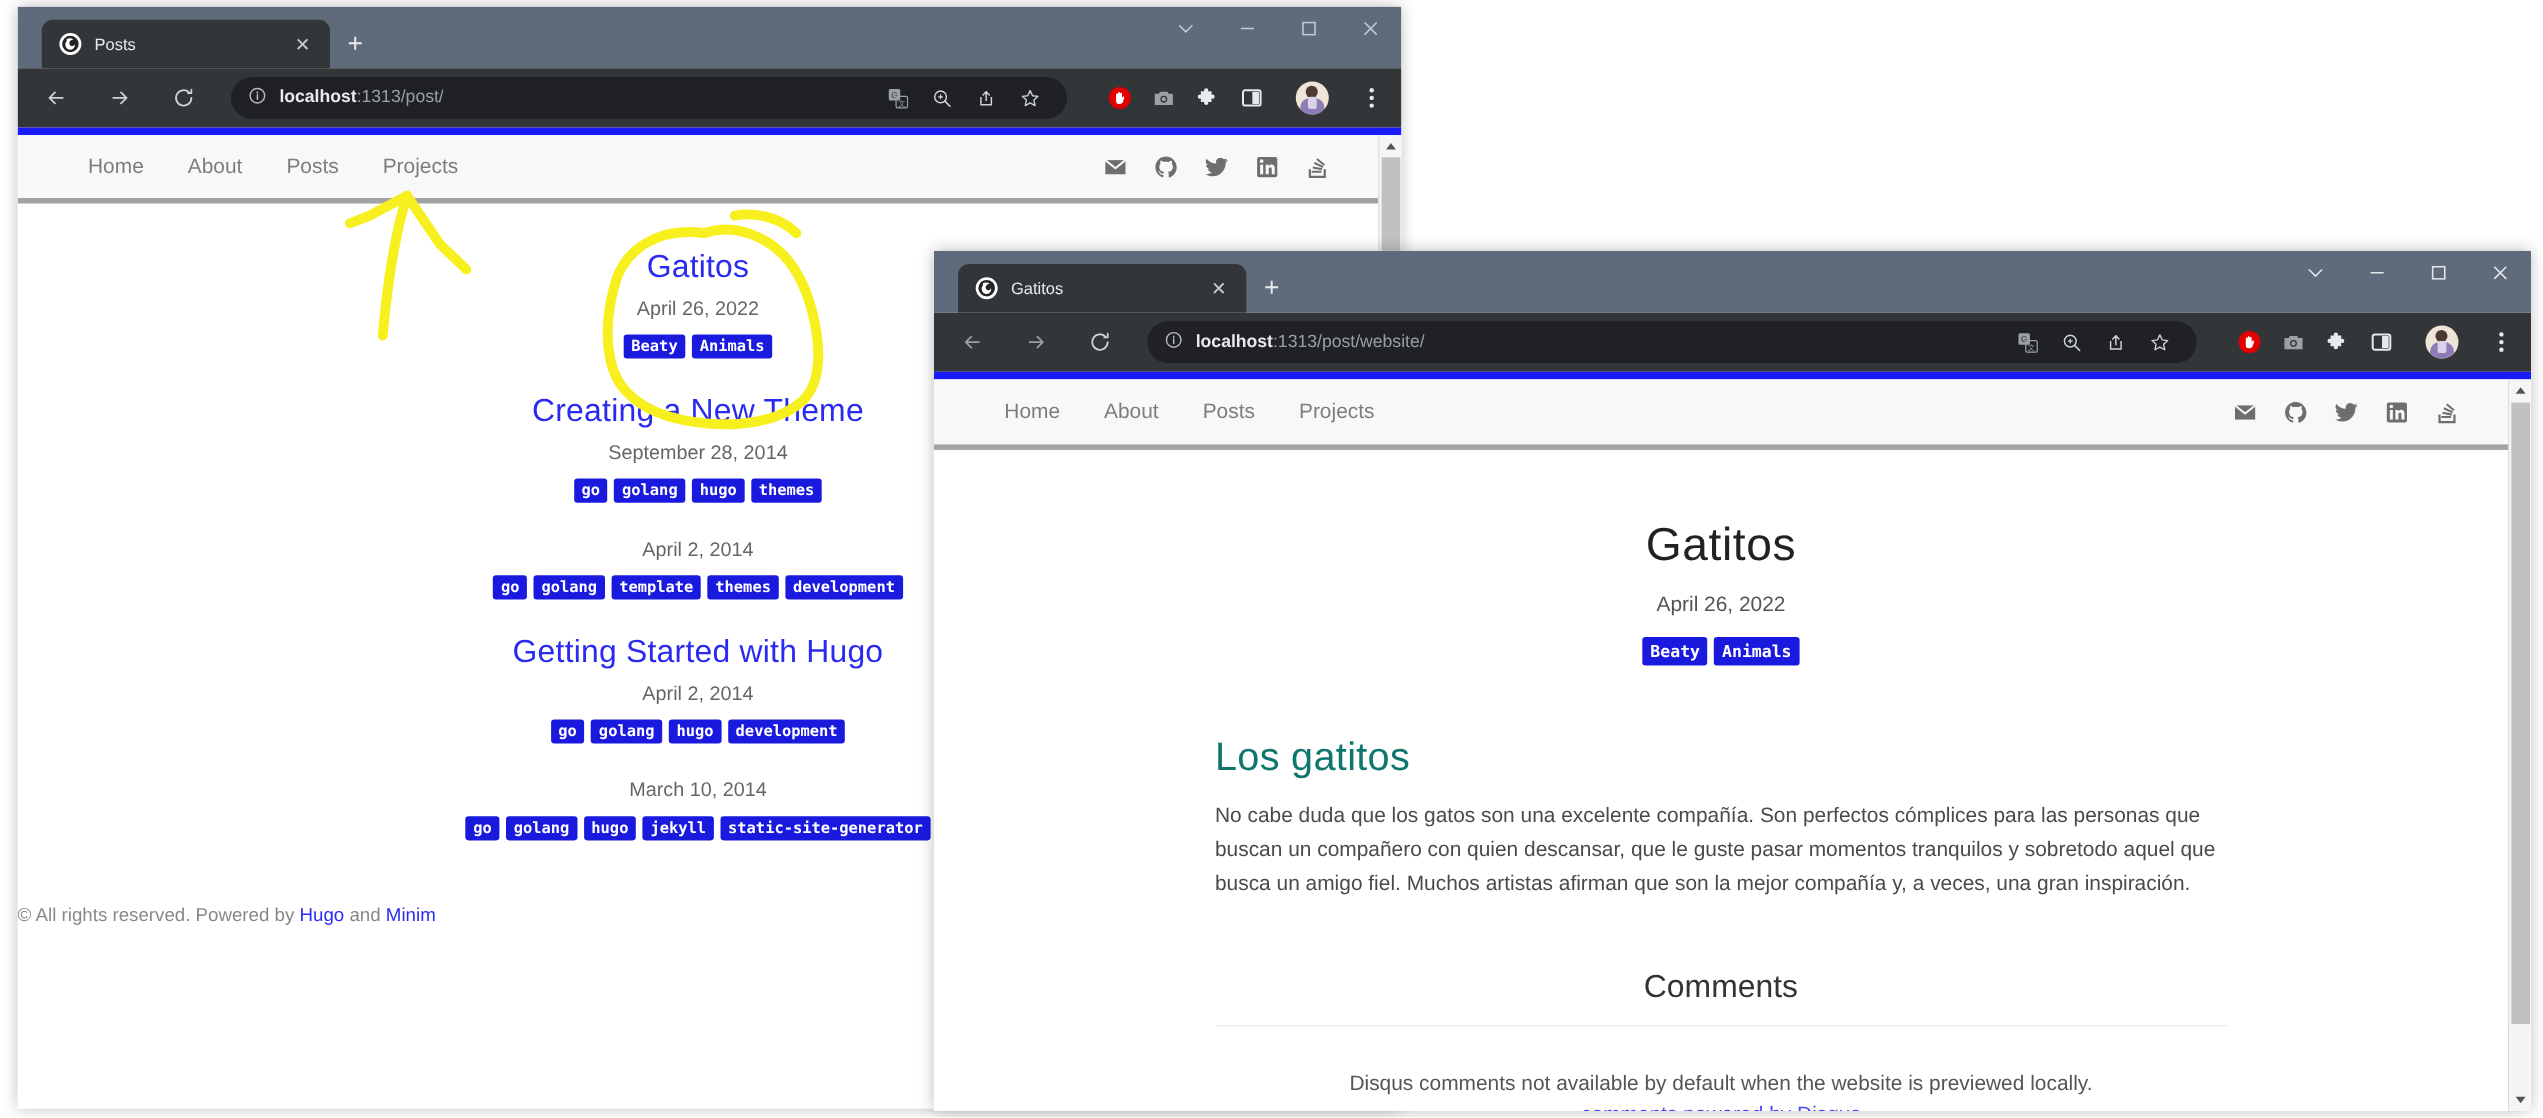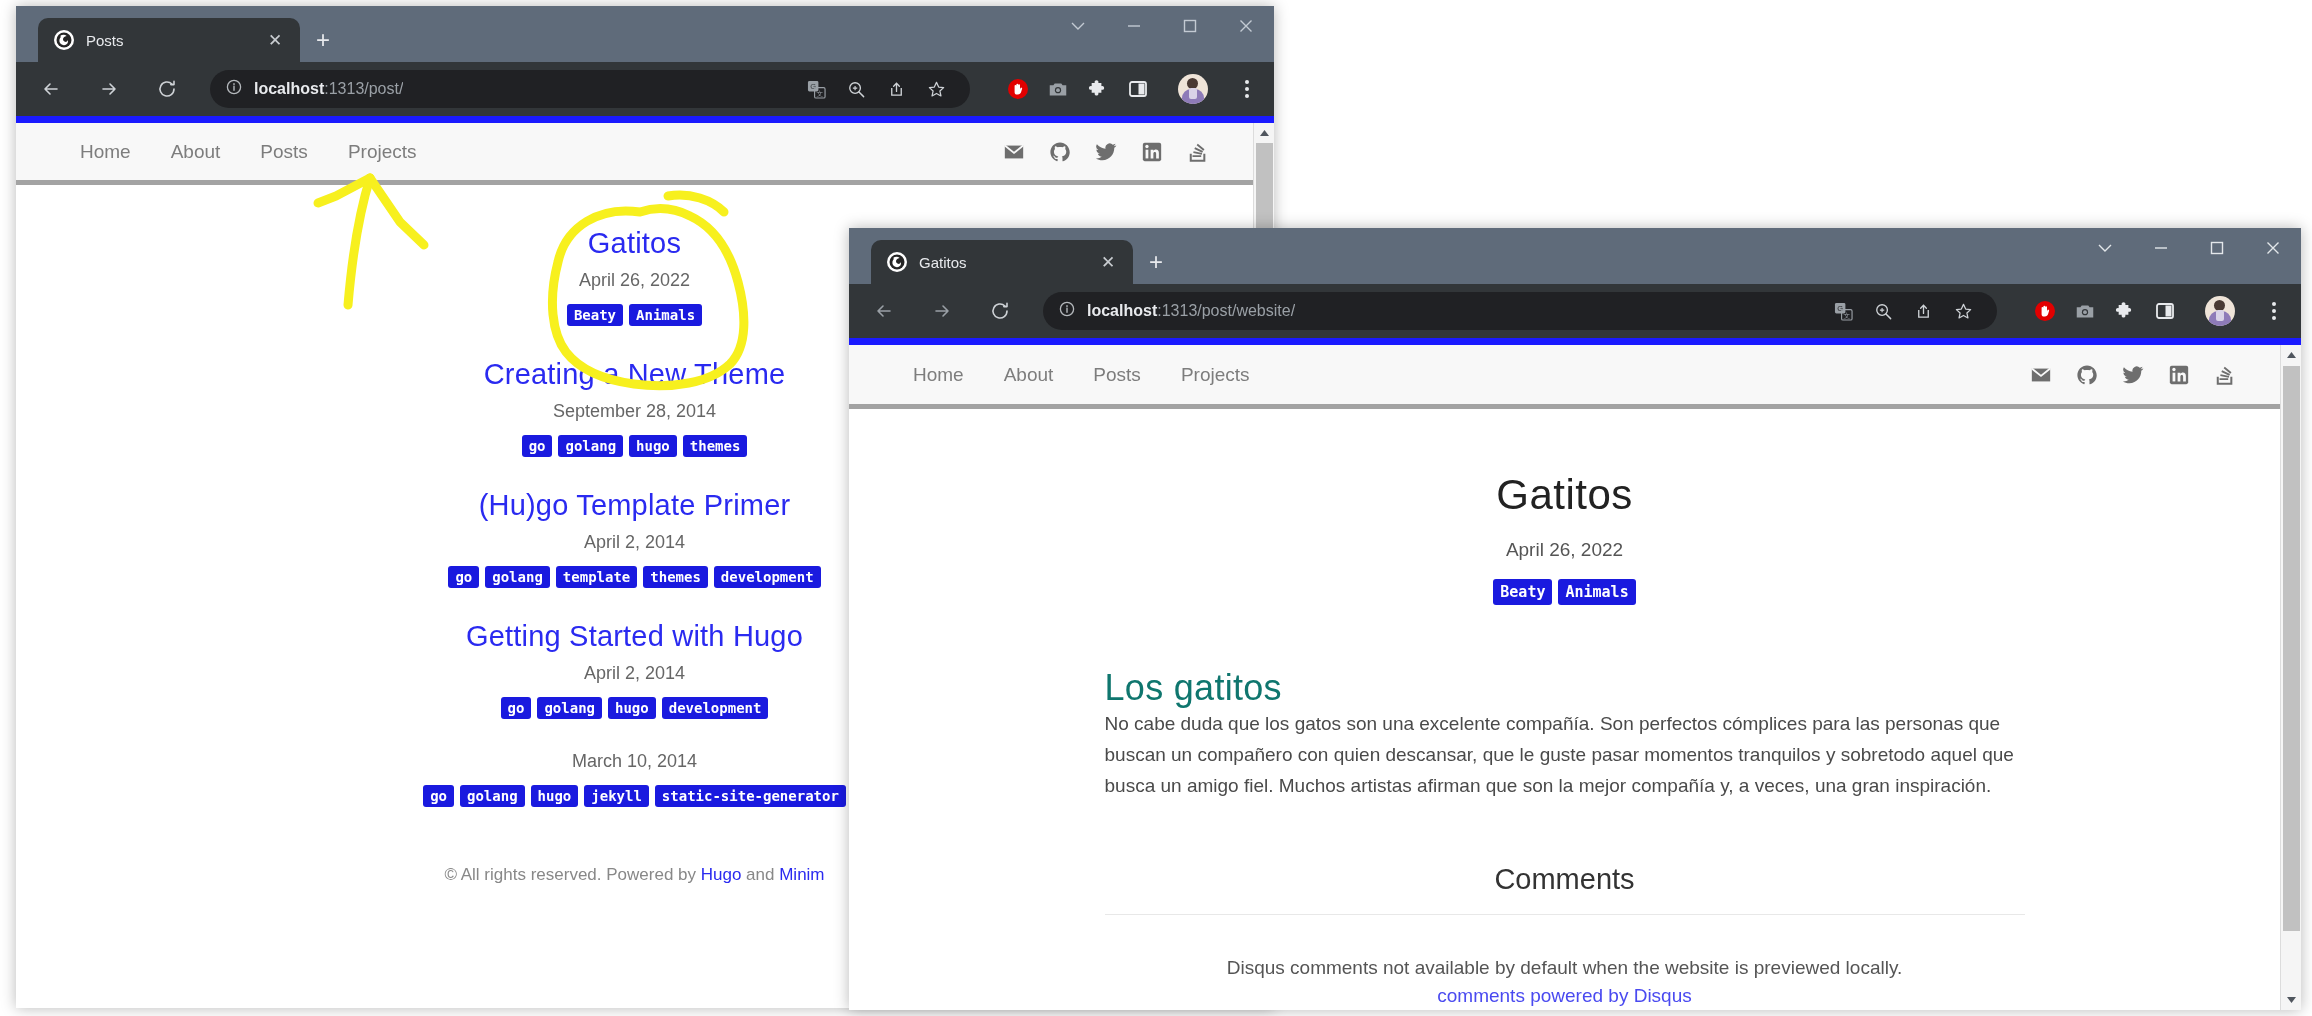--- a/index.html
+++ b/index.html
@@ -134,40 +134,40 @@
   .post-date { color: #666; font-size: 18px; margin-bottom: 13px; }
   .tags { display: flex; justify-content: center; flex-wrap: nowrap; gap: 6px; }
   .tag {
     background: #1a1adf; color: #fff;
     font-family: "DejaVu Sans Mono", monospace;
     font-size: 14px; font-weight: 700;
     padding: 3px 7px; border-radius: 3px;
     white-space: nowrap;
   }
   .site-footer {
-    text-align: center; color: #888; font-size: 17px;
+    text-align: left; color: #888; font-size: 17px;
     padding-top: 26px;
   }
   .site-footer a { color: #2a2af0; text-decoration: none; }
 
   
   .article-wrap { max-width: 980px; margin: 0 auto; padding: 0 30px; }
   .art-head { text-align: center; padding-top: 62px; }
   .art-title { font-size: 42px; font-weight: 400; color: #222; letter-spacing: .5px; }
   .art-date { color: #555; font-size: 19px; margin-top: 20px; }
   .art-tags { margin-top: 18px; display: flex; justify-content: center; gap: 6px; }
   .art-tag {
     background: #1a1adf; color: #fff;
     font-family: "DejaVu Sans Mono", monospace;
     font-size: 15px; font-weight: 700;
     padding: 4px 7px; border-radius: 3px;
   }
   .art-body { padding: 0 0 0 0; margin-top: 62px; }
   .art-h2 { font-size: 36px; font-weight: 400; color: #0f766e; letter-spacing: .3px; }
-  .art-p { font-size: 19px; line-height: 1.62; color: #4a4a4a; }
+  .art-p { font-size: 19px; line-height: 1.62; color: #4a4a4a; margin-top: 18px; }
   .comments-title { text-align: center; font-size: 29px; font-weight: 400; color: #333; margin-top: 62px; }
   .comments-rule { border-top: 1px solid #e8e8e8; margin-top: 18px; }
   .comments-note { text-align: center; color: #555; font-size: 19px; margin-top: 42px; }
   .comments-link { text-align: center; margin-top: 6px; }
   .comments-link a { color: #4a4af0; font-size: 19px; text-decoration: none; }
 
   
   .vscroll {
     position: absolute; top: 0; right: 0; width: 21px; bottom: 0;
     background: #f5f5f5; border-left: 1px solid #dcdcdc;
@@ -385,21 +385,20 @@
             <div class="post-date">September 28, 2014</div>
             <div class="tags">
               <span class="tag">go</span>
               <span class="tag">golang</span>
               <span class="tag">hugo</span>
               <span class="tag">themes</span>
             </div>
           </div>
 
           <div class="post-entry">
-            <div class="post-title">(Hu)go Template Primer</div>
             <div class="post-date">April 2, 2014</div>
             <div class="tags">
               <span class="tag">go</span>
               <span class="tag">golang</span>
               <span class="tag">template</span>
               <span class="tag">themes</span>
               <span class="tag">development</span>
             </div>
           </div>
 

